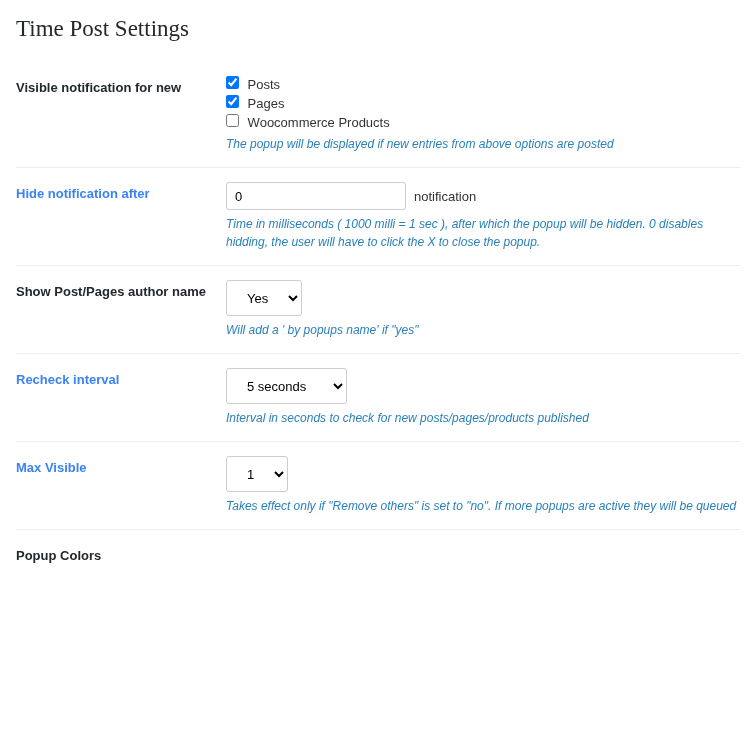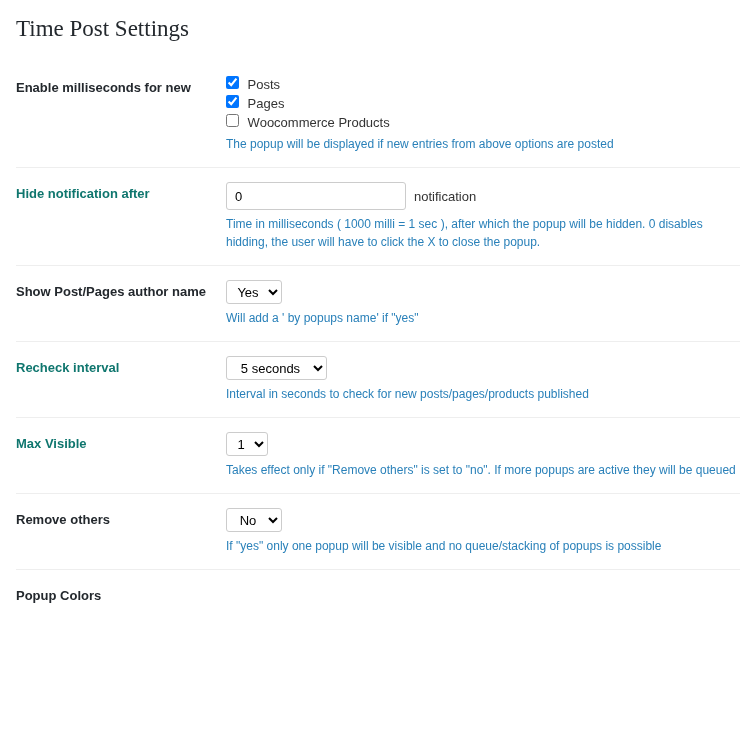--- a/index.html
+++ b/index.html
@@ -36,20 +36,21 @@
       color: #23282d;
       font-size: 13px;
       line-height: 1.5;
     }
     .control-cell {
       padding: 14px 0;
       vertical-align: top;
     }
     .hint {
       color: #2980b9;
+      font-style: italic;
       font-size: 12px;
       margin-top: 5px;
       line-height: 1.5;
     }
     .checkbox-group label {
       display: block;
       margin-bottom: 3px;
       font-size: 13px;
       color: #333;
     }
@@ -65,41 +66,40 @@
       border-radius: 3px;
     }
     .milliseconds-row {
       display: flex;
       align-items: center;
       gap: 8px;
     }
     select {
       border: 1px solid #ccc;
       background: #fff;
-      padding: 3px 6px;
+      padding: 3px 16px;
       font-size: 13px;
-      height: 24px;
+      height: 36px;
       border-radius: 3px;
       cursor: pointer;
-      text-align: center;
     }
     .label-orange {
-      color: #0f766e;
+      color: #3b82f6;
     }
   </style>
 </head>
 <body>
 
 <h1>Time Post Settings</h1>
 
 <table class="settings-table">
 
   <tbody>
       <tr>
-    <td class="label-cell">Enable milliseconds for new</td>
+    <td class="label-cell">Visible notification for new</td>
     <td class="control-cell">
       <div class="checkbox-group">
         <label>
           <input type="checkbox" checked="" style=""> Posts
         </label>
         <label>
           <input type="checkbox" checked="" style=""> Pages
         </label>
         <label>
           <input type="checkbox" style=""> Woocommerce Products
@@ -152,30 +152,20 @@
         <option>1</option>
         <option>2</option>
         <option>3</option>
         <option>4</option>
         <option>5</option>
       </select>
       <div class="hint">Takes effect only if "Remove others" is set to "no". If more popups are active they will be queued</div>
     </td>
   </tr>
 
-  <tr>
-    <td class="label-cell">Remove others</td>
-    <td class="control-cell">
-      <select>
-        <option>No</option>
-        <option>Yes</option>
-      </select>
-      <div class="hint">If "yes" only one popup will be visible and no queue/stacking of popups is possible</div>
-    </td>
-  </tr>
 
 
   <tr>
     <td class="label-cell">Popup Colors</td>
     <td class="control-cell">
       
     </td>
   </tr>
 </tbody>
   </table>

